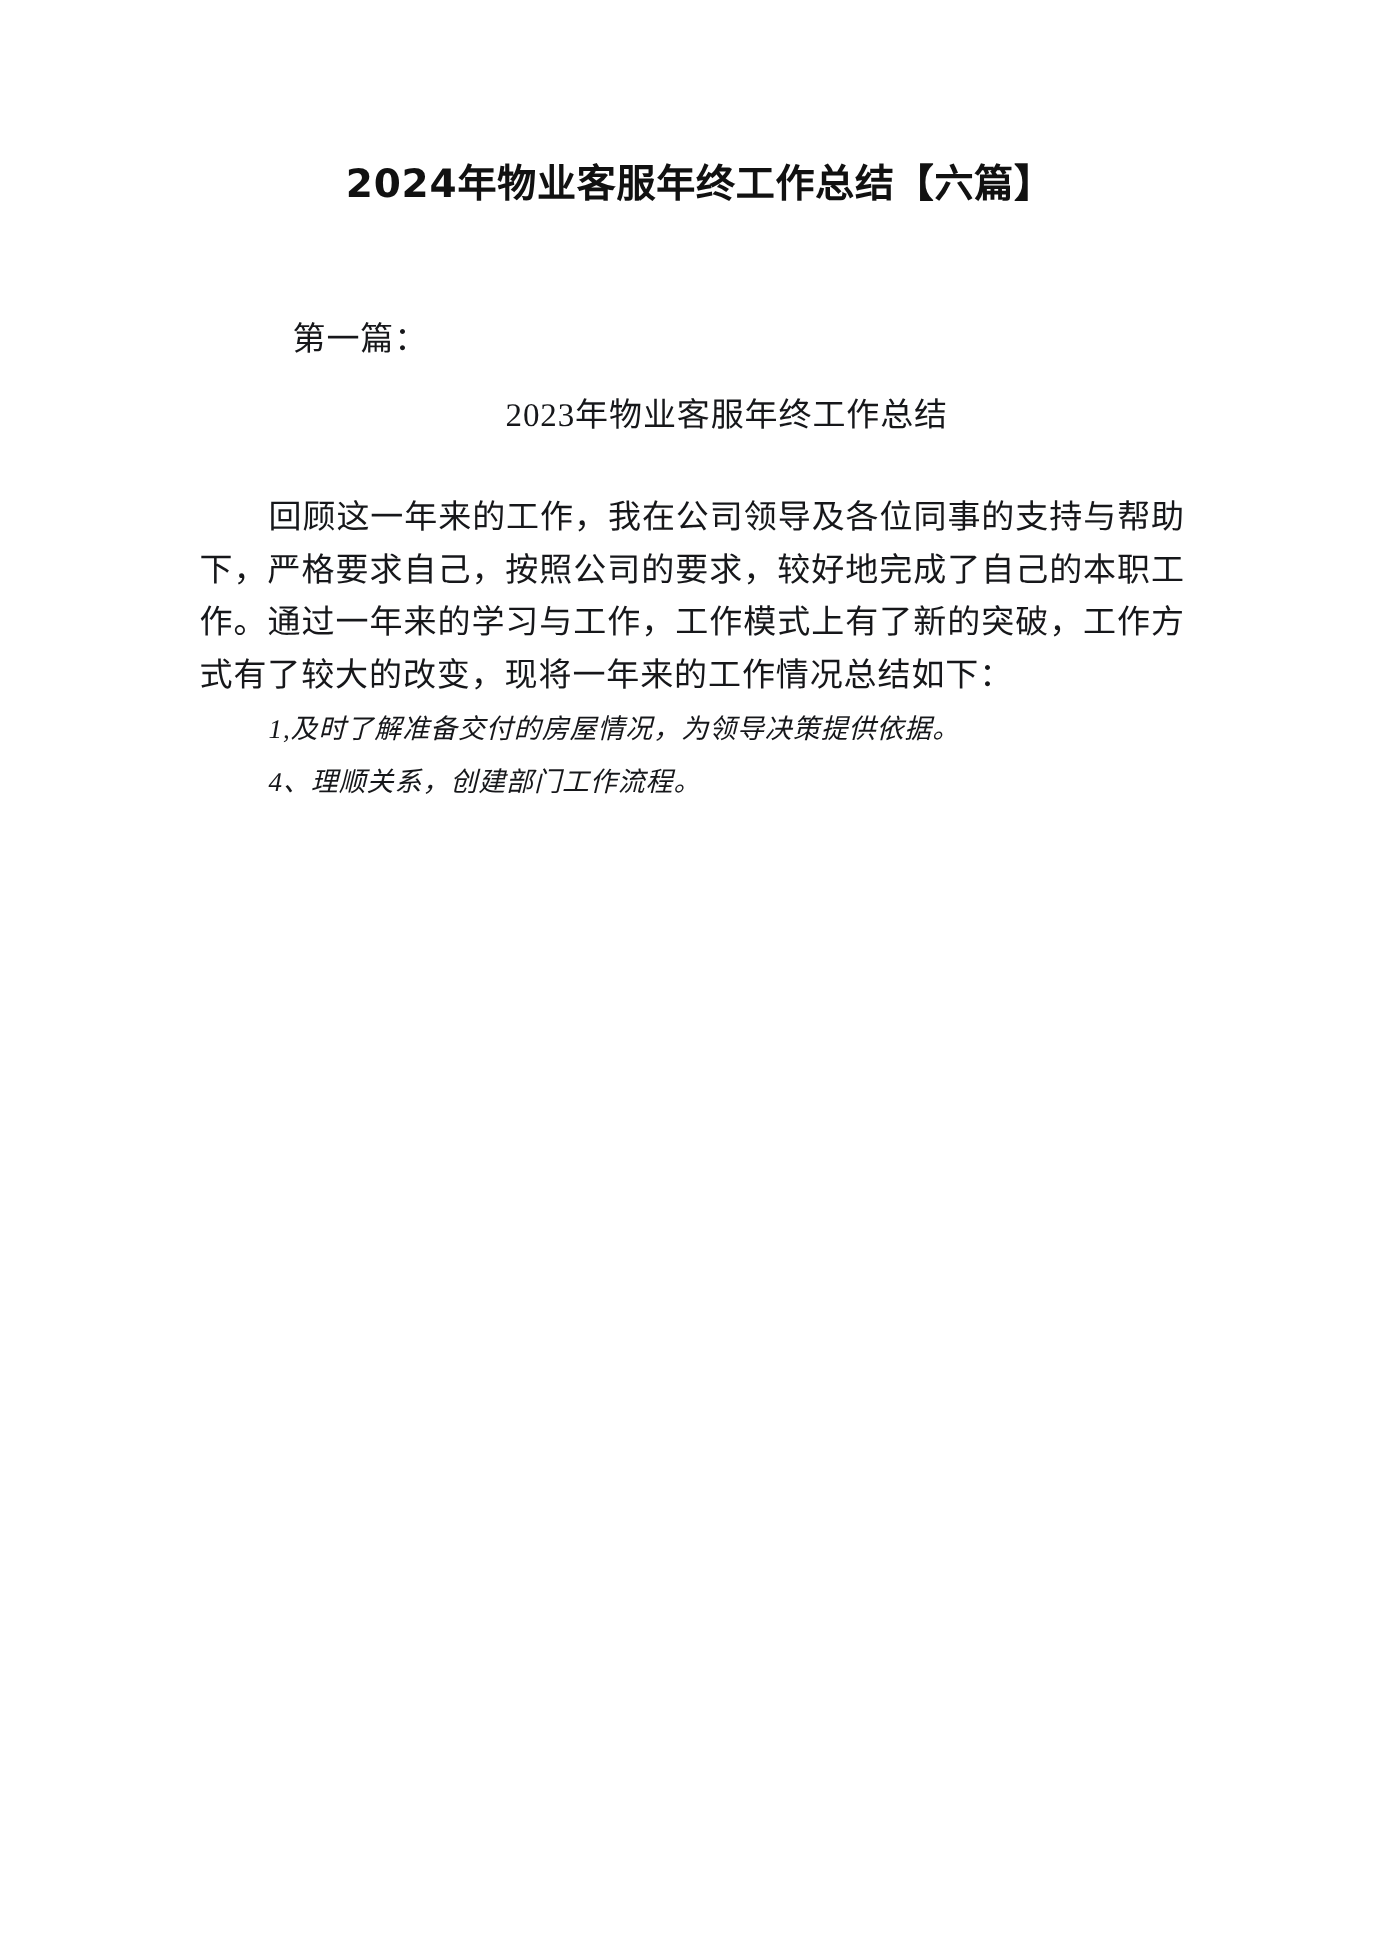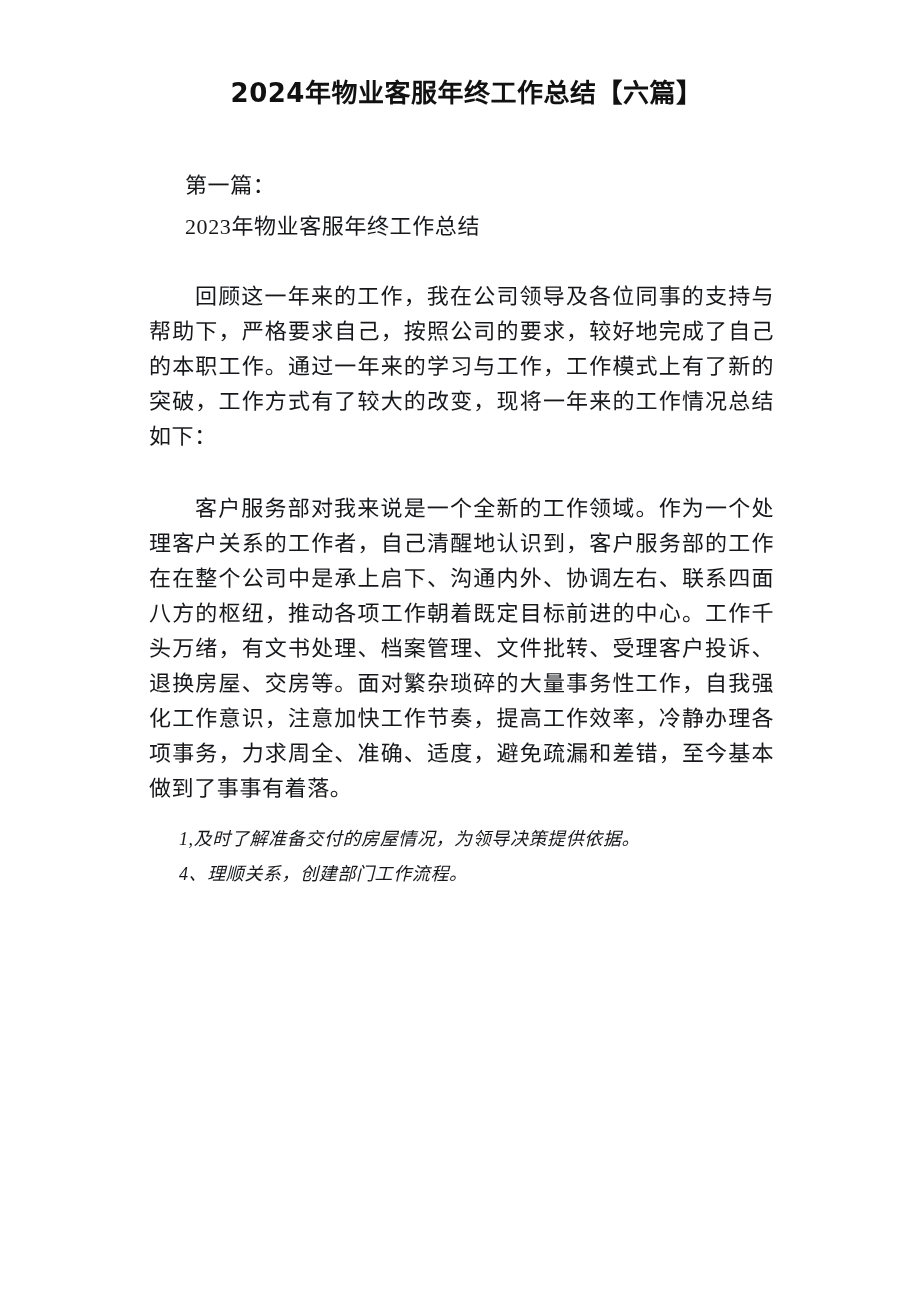--- a/index.html
+++ b/index.html
@@ -32,58 +32,58 @@
   }
 
   .doc-title {
     font-family: "DejaVu Sans", "Liberation Sans", sans-serif;
     font-size: 26px;
     line-height: 34px;
     color: #111111;
     text-align: center;
     letter-spacing: 0.5px;
     margin: 0;
-    padding-top: 76px;
+    padding-top: 106px;
     padding-left: 10px;
     white-space: nowrap;
   }
 
   .body-block {
     padding-top: 52px;
   }
 
   .para {
-    font-family: Liberation Sans, sans-serif;
+    font-family: Liberation Mono, monospace;
     font-size: 22px;
     line-height: 35px;
     color: #16171a;
-    margin: 16px;
+    margin: 0;
     text-align: justify;
     text-justify: inter-ideograph;
     letter-spacing: 0.6px;
     word-break: break-all;
   }
 
   .indent {
     text-indent: 46px;
   }
 
   
   .gap-lead   { margin-top: 0; }
-  .gap-sm     { margin-top: 6px; }
+  .gap-sm     { margin-top: 6px; text-align: center; }
   .gap-md     { margin-top: 35px; }
   .gap-lg     { margin-top: 37px; }
 
   .heading-line {
     font-family: "Liberation Serif", "DejaVu Serif", serif;
     font-size: 22px;
     line-height: 35px;
     letter-spacing: 0.6px;
     text-indent: 46px;
-    margin: 6px;
+    margin: 16px;
     color: #16171a;
   }
 
   .numbered {
     font-family: "Liberation Serif", "DejaVu Serif", serif;
     font-size: 18px;
     line-height: 35px;
     letter-spacing: 0.6px;
     text-indent: 46px;
     margin: 0;
@@ -101,21 +101,20 @@
 
     <div class="body-block">
 
       <p class="heading-line gap-lead">第一篇：</p>
 
       <p class="heading-line gap-sm">2023年物业客服年终工作总结</p>
 
       <p class="para indent gap-md">回顾这一年来的工作，我在公司领导及各位同事的支持与帮助下，严格要求自己，按照公司的要求，较好地完成了自己的本职工作。通过一年来的学习与工作，工作模式上有了新的突破，工作方式有了较大的改变，现将一年来的工作情况总结如下：</p>
 
 
-      <p class="para indent gap-lg">客户服务部对我来说是一个全新的工作领域。作为一个处理客户关系的工作者，自己清醒地认识到，客户服务部的工作在在整个公司中是承上启下、沟通内外、协调左右、联系四面八方的枢纽，推动各项工作朝着既定目标前进的中心。工作千头万绪，有文书处理、档案管理、文件批转、受理客户投诉、退换房屋、交房等。面对繁杂琐碎的大量事务性工作，自我强化工作意识，注意加快工作节奏，提高工作效率，冷静办理各项事务，力求周全、准确、适度，避免疏漏和差错，至今基本做到了事事有着落。</p>
 
       <p class="numbered gap-lg">1,及时了解准备交付的房屋情况，为领导决策提供依据。</p>
 
 
       <p class="numbered gap-lg">4、理顺关系，创建部门工作流程。</p>
 
     </div>
   </div>
 </div>
 

